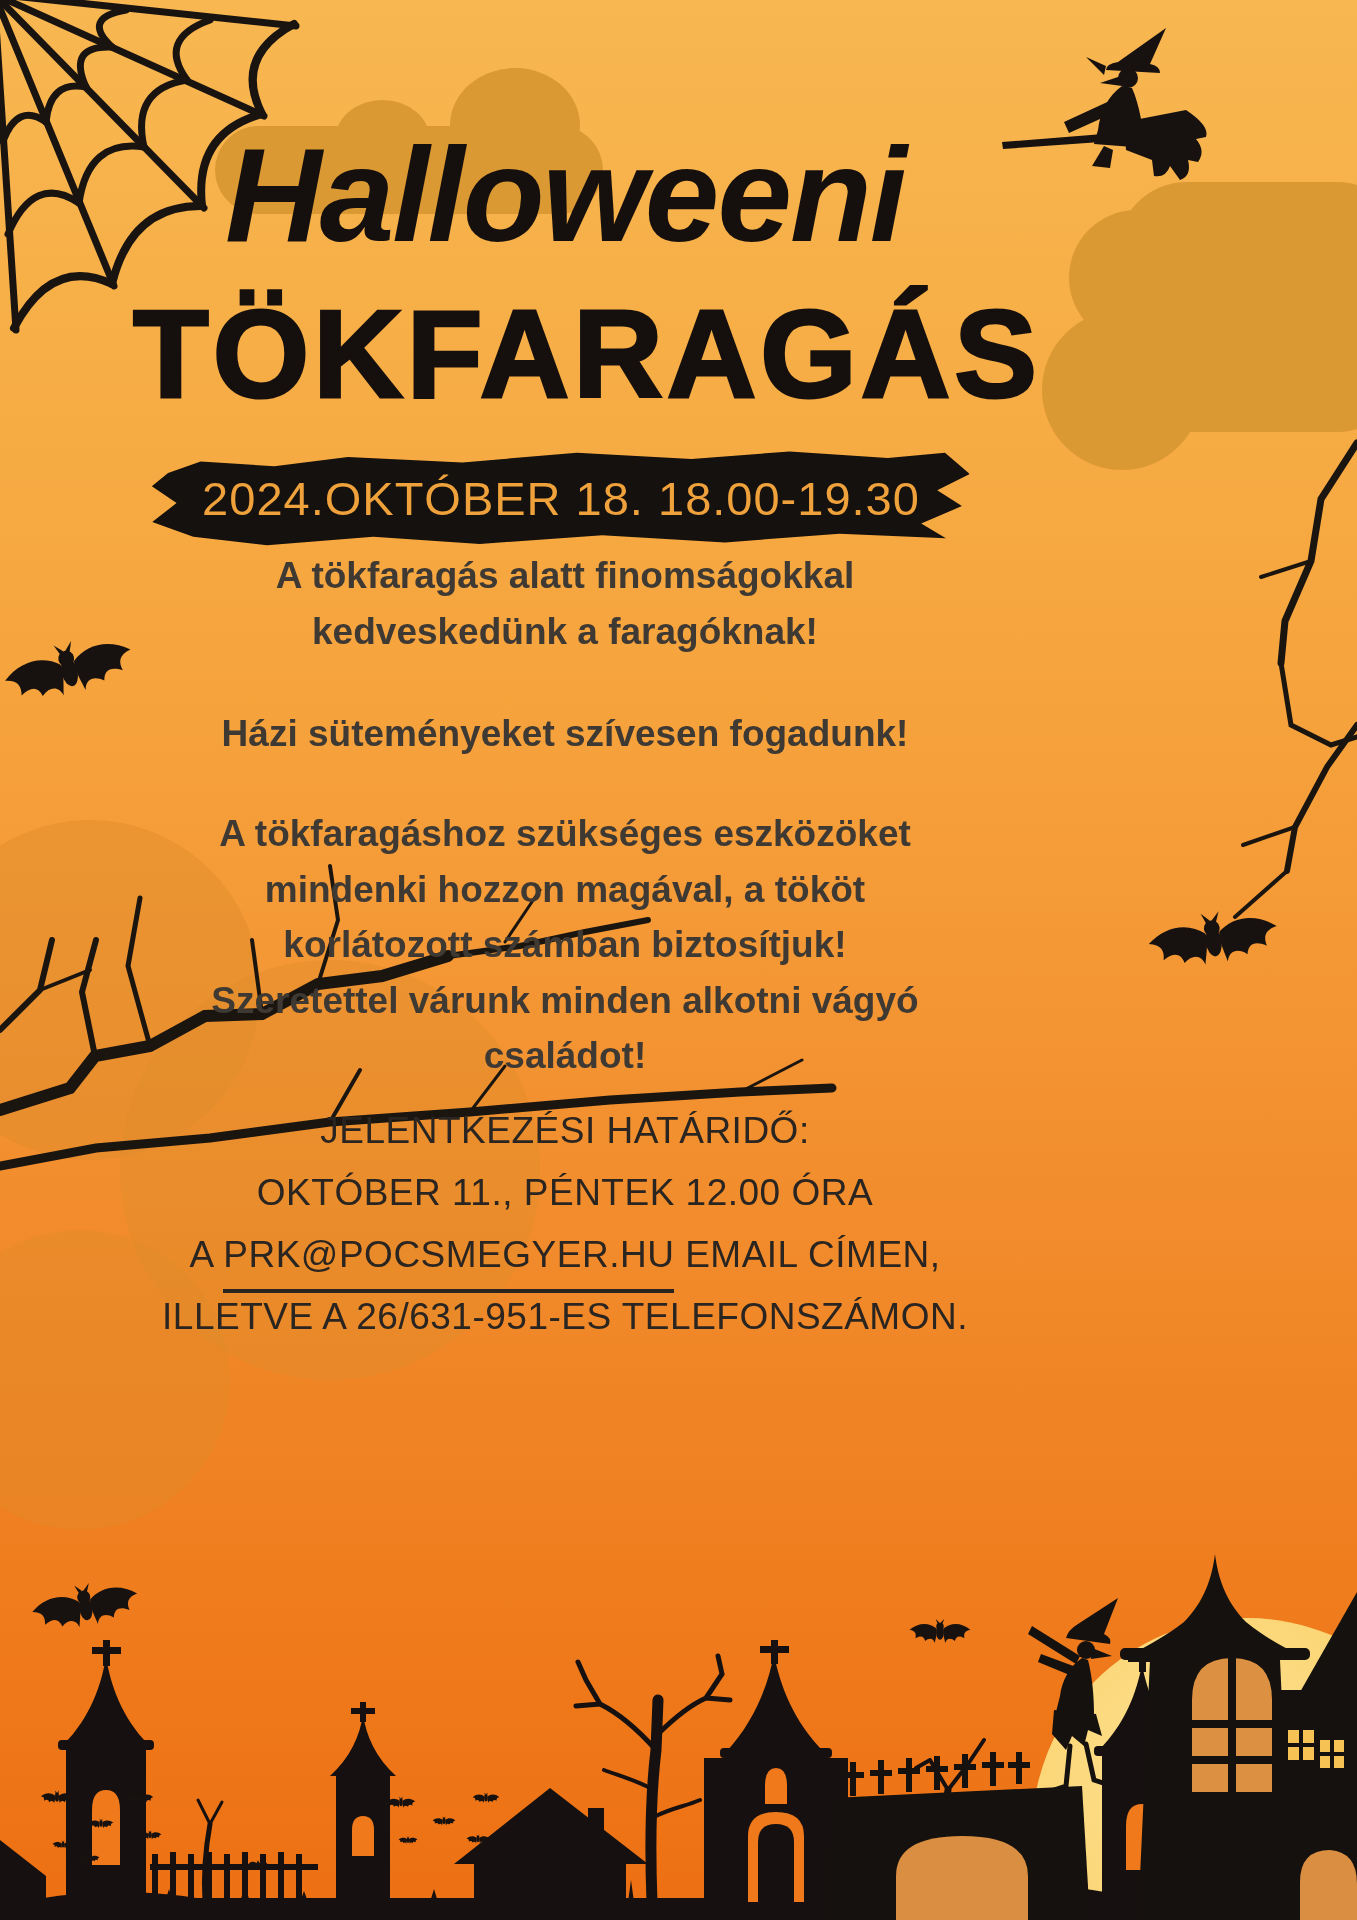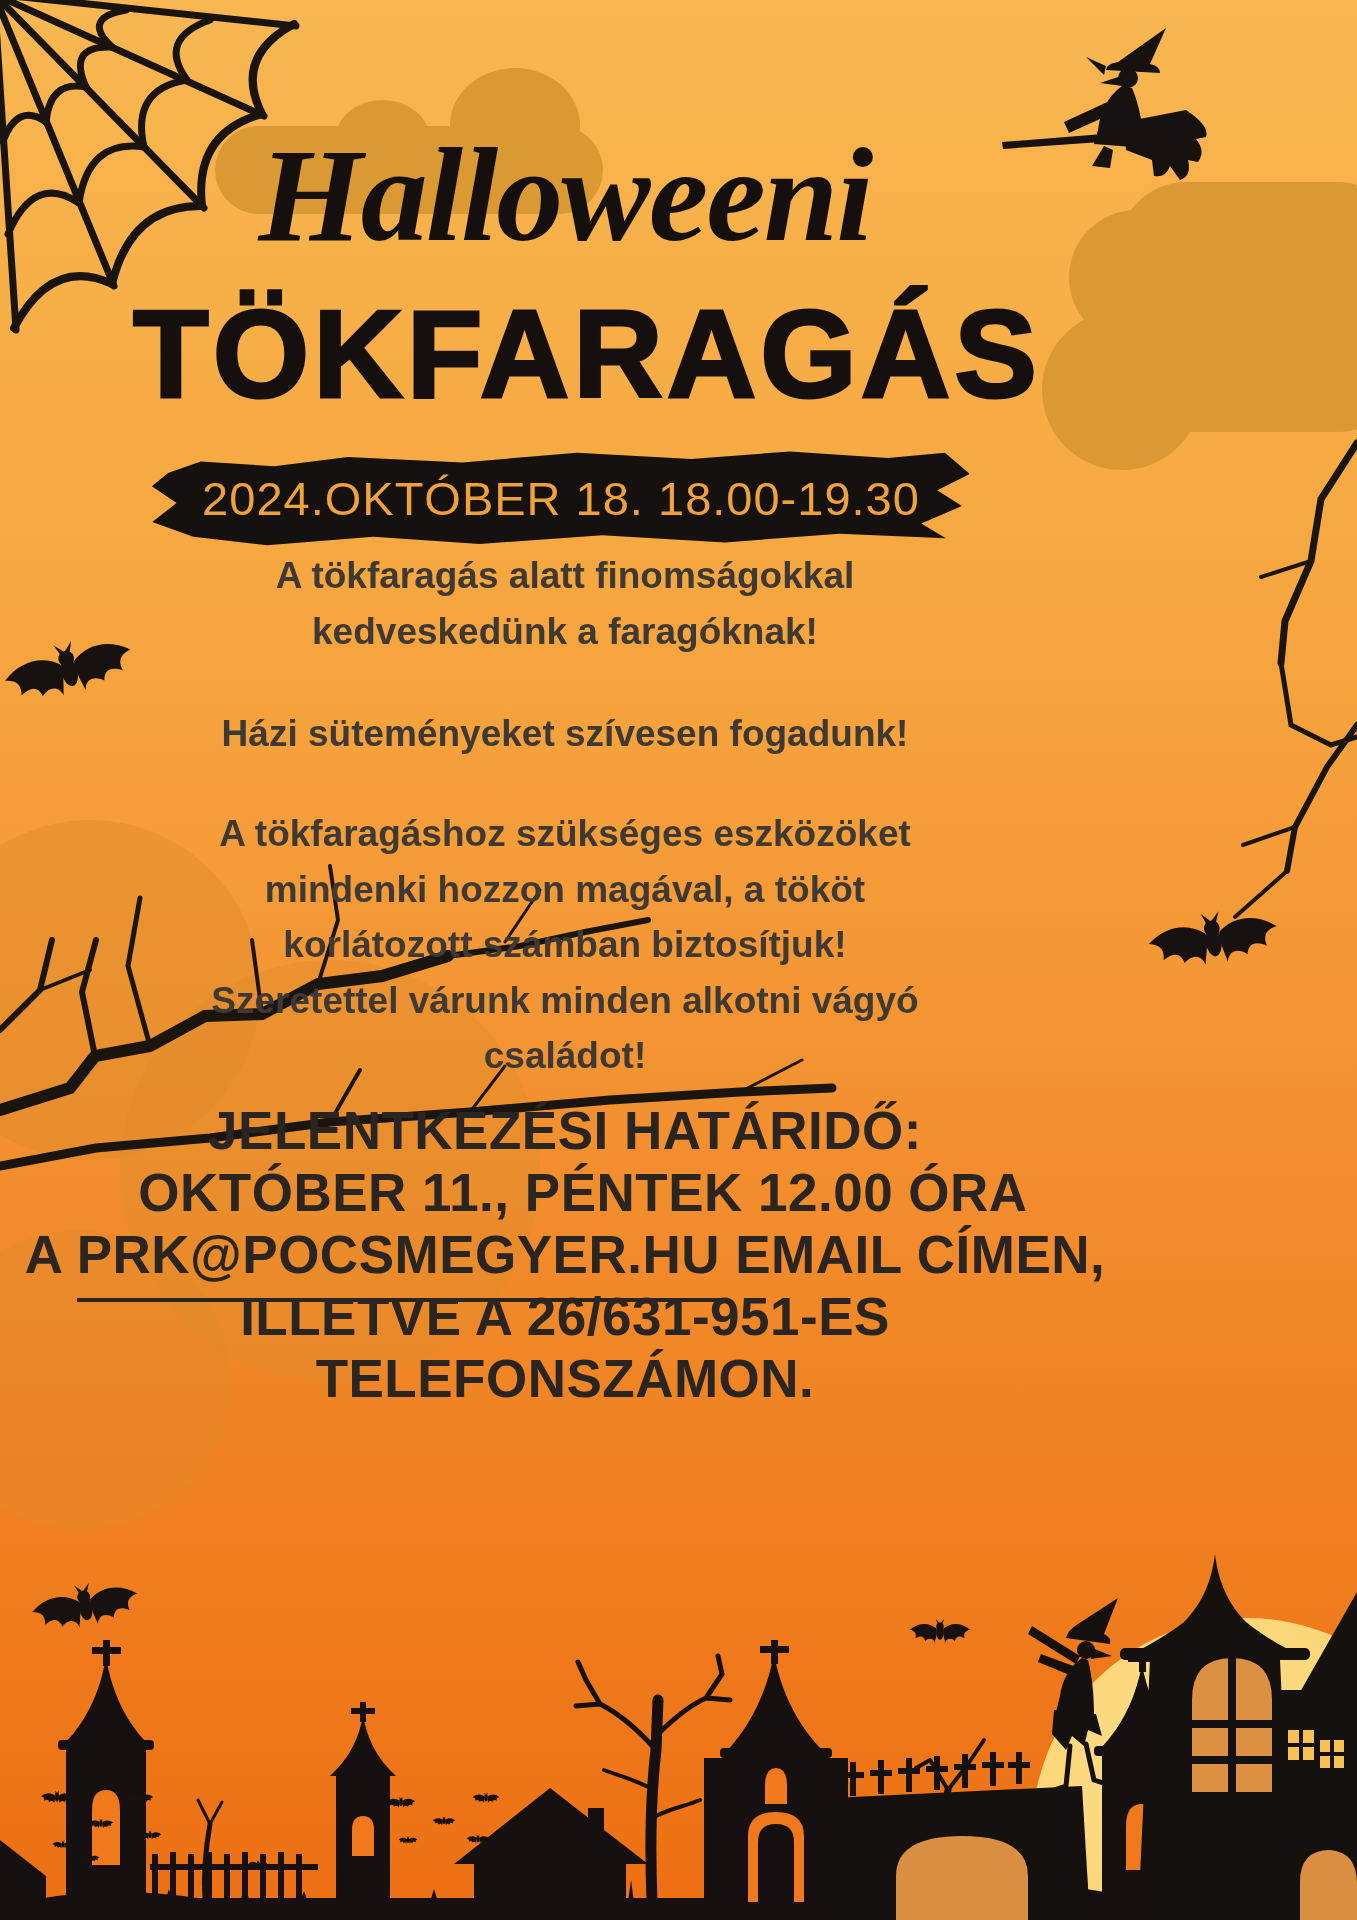--- a/index.html
+++ b/index.html
@@ -20,34 +20,34 @@
   .blob{position:absolute;border-radius:50%;background:#DF8C2B;z-index:1;}
   .blob.b1{left:-80px;top:820px;width:340px;height:340px;opacity:.50;}
   .blob.b2{left:120px;top:960px;width:420px;height:420px;opacity:.42;}
   .blob.b3{left:-70px;top:1230px;width:300px;height:300px;opacity:.38;}
   .moon{position:absolute;left:1032px;top:1618px;width:430px;height:430px;border-radius:50%;z-index:2;
     background:radial-gradient(circle at 42% 38%, #FDE296 0%, #FBD26B 68%);}
   .z3{z-index:3;} .z4{z-index:4;}
   
   .content{position:absolute;left:0;top:0;width:1130px;height:100%;z-index:6;}
   .content > div{position:absolute;width:100%;text-align:center;}
-  .title-script{top:118px;font-family:Liberation Serif, serif;font-style:italic;font-weight:700;
+  .title-script{top:118px;font-family:Liberation Sans, sans-serif;font-style:italic;font-weight:700;
     font-size:134px;color:#15100D;letter-spacing:-2px;}
   .title-main{top:283px;font-weight:700;font-size:124px;color:#15100D;letter-spacing:4px;margin-left:22px;
     -webkit-text-stroke:3px #15100D;}
   .banner{top:452px;height:94px;left:152px !important;width:818px !important;}
   .banner .ink{position:absolute;inset:0;background:#15110E;transform:rotate(-0.6deg);
     clip-path:polygon(2% 18%,6% 6%,15% 12%,24% 3%,38% 10%,52% 1%,66% 9%,78% 2%,90% 10%,97% 5%,100% 28%,96% 45%,99% 62%,94% 80%,97% 96%,84% 90%,70% 98%,55% 89%,40% 97%,27% 88%,14% 96%,5% 86%,0% 70%,3% 50%,0% 32%);}
   .banner .date{position:relative;line-height:94px;font-weight:400;font-size:47px;color:#EFA13B;letter-spacing:1px;}
   .para{font-weight:700;color:#3F3933;font-size:37px;line-height:1.5;}
   .p1{top:548px;} .p1 span{display:inline-block;max-width:680px;}
   .p2{top:706px;}
   .p3{top:806px;} .p3 span{display:inline-block;max-width:750px;}
-  .deadline{font-weight:700;color:#2A2520;font-size:53px;line-height:62px;letter-spacing:.5px;}
-  .d1{top:1100px;} .d2{top:1162px;padding-left:18px;} .d3{top:1224px;} .d4{top:1286px;}
+  .deadline{font-weight:400;color:#2A2520;font-size:37px;line-height:62px;letter-spacing:.5px;}
+  .d1{top:1100px;} .d2{top:1162px;} .d3{top:1224px;} .d4{top:1286px;}
   .email-underline{border-bottom:4px solid #2A2520;padding-bottom:14px;}
 </style>
 </head>
 <body>
 
 <div class="poster">
 
   <svg width="0" height="0" style="position:absolute" aria-hidden="true">
     <symbol id="bat" viewBox="0 0 120 60">
       <g fill="#171210">

